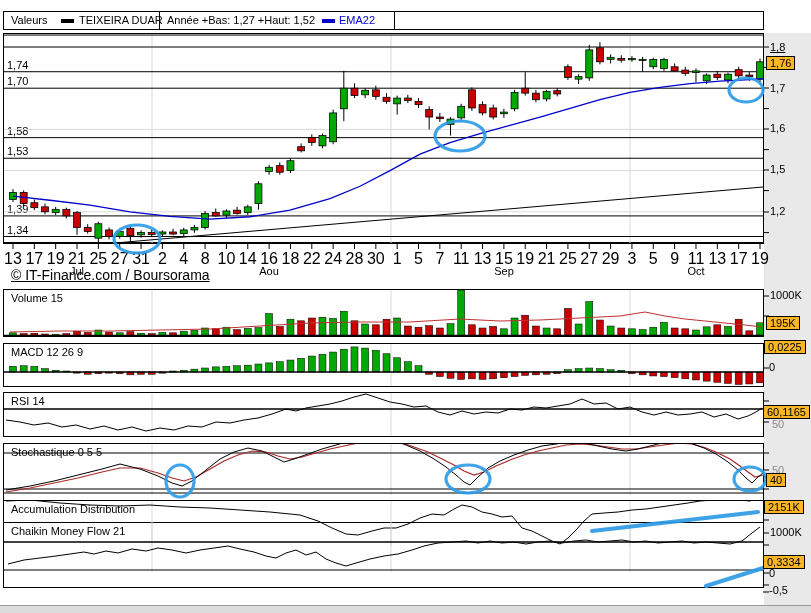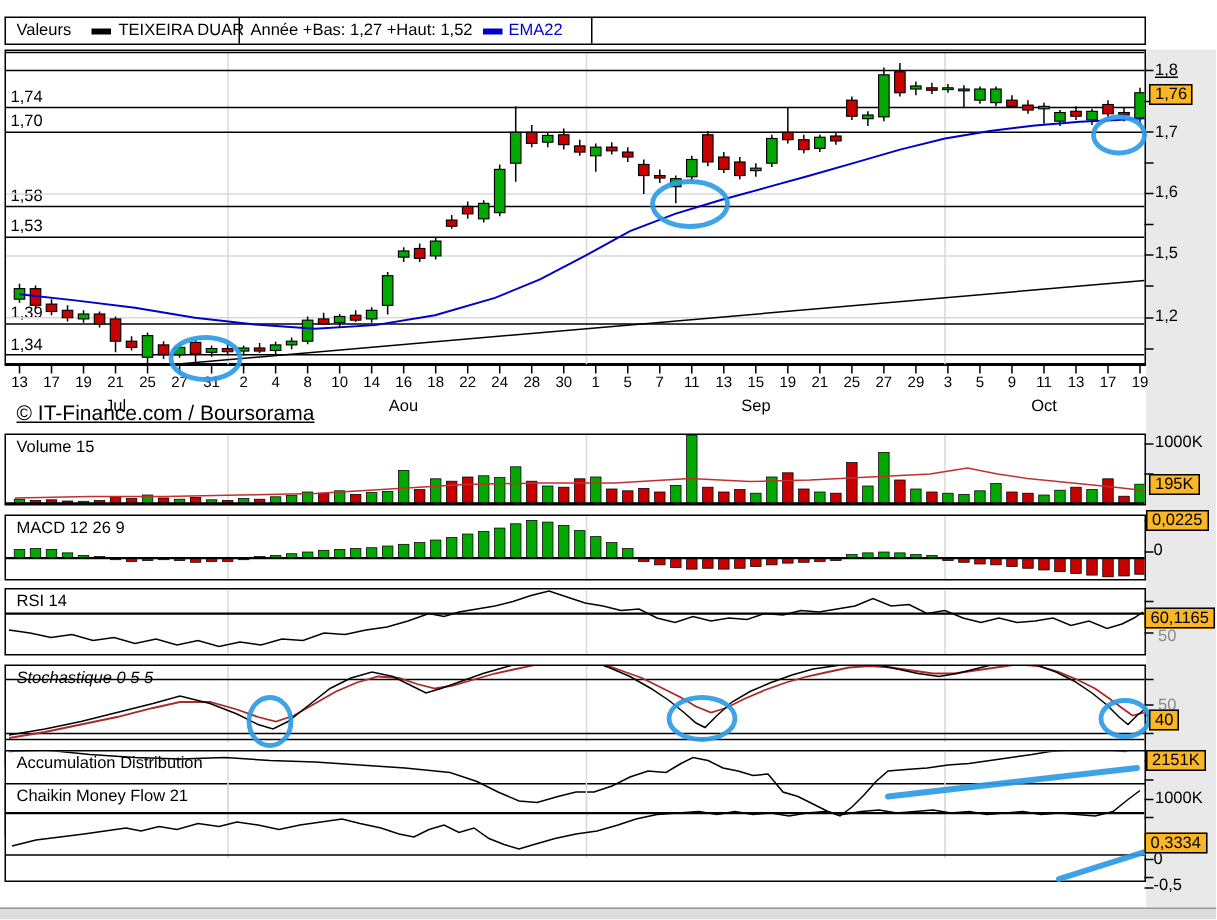--- a/index.html
+++ b/index.html
@@ -7,21 +7,21 @@
          font-family:"Liberation Sans","DejaVu Sans",sans-serif;overflow:hidden;}
   .gutter{position:absolute;left:764px;top:33px;width:47px;height:572px;background:#e9e9e9;}
   .panel{position:absolute;left:3px;width:761px;background:#fff;border:1px solid #000;box-sizing:border-box;}
   .panel svg{position:absolute;left:0;top:0;z-index:2;}
   .ptitle{position:absolute;left:7px;top:2px;font-size:11px;color:#000;z-index:1;white-space:nowrap;}
   .lvl{position:absolute;font-size:11px;color:#000;z-index:1;}
   .axlab{position:absolute;font-size:11px;color:#000;z-index:4;white-space:nowrap;}
   .axlab.gray{color:#8a8a8a;z-index:1;}
   .badge{position:absolute;background:#fbb625;border:1px solid #000;color:#000;
          font-size:11px;line-height:12px;padding:0 3px;z-index:6;white-space:nowrap;}
-  .datelab{position:absolute;font-size:10px;color:#000;transform:translateX(-50%);top:250px;}
+  .datelab{position:absolute;font-size:16px;color:#000;transform:translateX(-50%);top:250px;}
   .monthlab{position:absolute;font-size:11px;color:#000;transform:translateX(-50%);top:265px;}
   .hdr-item{position:absolute;top:2px;font-size:11px;color:#000;white-space:nowrap;}
   .swatch{position:absolute;top:7px;width:13px;height:4px;}
   .vdiv{position:absolute;top:0;width:1px;height:100%;background:#000;}
   #watermark{position:absolute;left:7px;top:233px;font-size:14px;color:#000;
              text-decoration:underline;z-index:1;white-space:nowrap;}
   #overlay{position:absolute;left:0;top:0;z-index:5;pointer-events:none;}
   #bottomstrip{position:absolute;left:0;top:605px;width:811px;height:8px;
                background:#dcdcdc;border-top:1px solid #9a9a9a;}
   #axisticks{position:absolute;left:3px;top:244px;z-index:1;}
@@ -458,21 +458,21 @@
   <div class="panel" id="rsip" style="top:392px;height:45px;">
     <div class="ptitle">RSI 14</div>
       <svg width="759" height="43">
         <line x1="148" x2="148" y1="0" y2="43" stroke="#d9d9d9"></line>
         <line x1="387" x2="387" y1="0" y2="43" stroke="#d9d9d9"></line>
         <line x1="626" x2="626" y1="0" y2="43" stroke="#d9d9d9"></line>
         <line x1="0" x2="759" y1="16" y2="16" stroke="#000" stroke-width="1.5"></line>
         <polyline points="2,27 16,29 30,32 44,30 58,34 72,32 86,36 100,33 114,37 128,34 142,38 156,35 170,37 184,33 198,34 212,29 226,30 240,27 254,25 268,21 282,16 292,18 302,15 314,13 326,11 338,8 350,4 362,1 374,5 386,9 398,11 410,14 422,13 434,19 446,22 458,18 470,21 482,19 494,20 506,16 518,17 530,14 542,15 554,13 566,11 578,6 590,11 602,10 614,16 626,14 638,19 650,22 662,19 674,22 686,21 698,19 710,24 722,21 734,26 744,23 752,19 758,15" fill="none" stroke="#000" stroke-width="1"></polyline>
       </svg>
     </div>
-  <div class="panel" id="stochp" style="top:443px;height:68px;font-style:italic;">
+  <div class="panel" id="stochp" style="top:443px;height:68px;">
     <div class="ptitle">Stochastique 0 5 5</div>
       <svg width="759" height="51">
         <line x1="148" x2="148" y1="0" y2="51" stroke="#d9d9d9"></line>
         <line x1="387" x2="387" y1="0" y2="51" stroke="#d9d9d9"></line>
         <line x1="626" x2="626" y1="0" y2="51" stroke="#d9d9d9"></line>
         <line x1="0" x2="759" y1="9" y2="9" stroke="#000"></line>
         <line x1="0" x2="759" y1="45" y2="45" stroke="#000"></line>
         <line x1="0" x2="759" y1="49" y2="49" stroke="#000"></line>
         <polyline points="2,48 26,44 50,39 74,34 98,28 116,24 136,24 154,29 168,34 180,37 192,33 206,25 220,17 234,11 248,7 262,8 274,12 286,15 298,13 312,9 326,5 340,2 354,-1 368,-4 382,-5 396,-2 410,3 424,8 438,15 450,21 460,27 470,31 480,28 492,22 506,16 520,11 534,7 548,4 562,1 576,0 590,1 604,3 618,5 632,5 646,3 660,1 674,-1 688,0 702,4 714,9 726,15 736,22 744,28 751,33 759,31" fill="none" stroke="#aa2a2a" stroke-width="1.2"></polyline>
         <polyline points="2,46 26,42 50,37 74,31 98,25 116,20 136,25 154,32 168,39 178,42 188,37 202,26 216,15 230,8 244,4 258,7 270,13 280,18 290,15 304,10 318,5 332,1 346,-3 360,-6 374,-7 388,-4 402,1 416,7 430,15 442,23 452,31 460,38 466,41 474,33 484,24 496,17 510,11 524,6 538,2 552,0 566,-2 580,-1 594,2 608,5 622,7 634,5 646,2 658,-1 672,-3 686,-1 700,4 712,10 724,18 734,26 742,34 748,39 754,33 759,29" fill="none" stroke="#000" stroke-width="1"></polyline>

